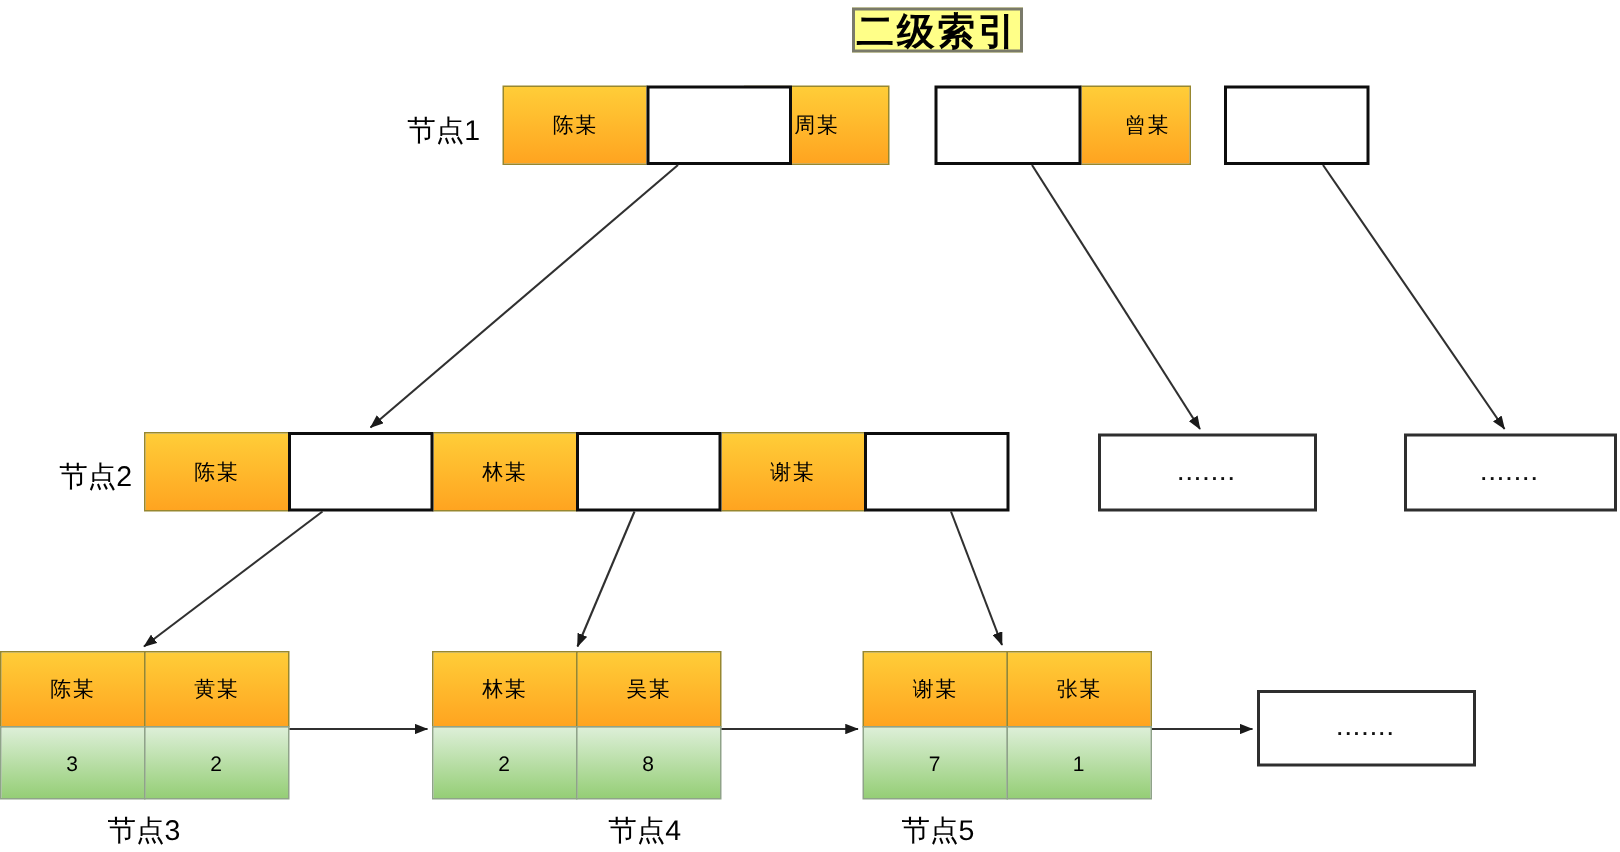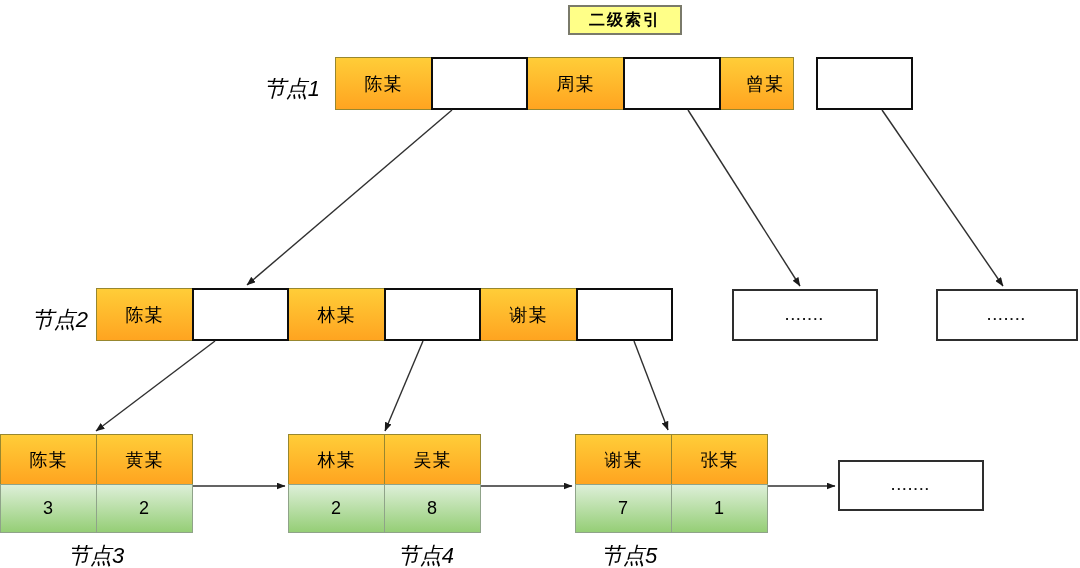--- a/index.html
+++ b/index.html
@@ -3,46 +3,46 @@
 <meta charset="utf-8">
 <style>
   html,body{margin:0;padding:0;background:#ffffff;}
   .stage{
     position:relative;width:1080px;height:568px;background:#fff;overflow:hidden;
     font-family:"Liberation Sans","DejaVu Sans",sans-serif;color:#000;
   }
   .arrow-layer{position:absolute;inset:0;width:1080px;height:568px;z-index:6;pointer-events:none;}
   .cell{
     position:absolute;height:53px;display:flex;align-items:center;justify-content:center;
-    font-size:18px;letter-spacing:1px;box-sizing:border-box;z-index:2;
+    font-size:14px;letter-spacing:1px;box-sizing:border-box;z-index:2;
   }
   .cell.key{
     background:linear-gradient(180deg,var(--orange-top,#ffcd38) 0%,var(--orange-bottom,#ffa420) 100%);
     border:1px solid #97872f;
   }
   .cell.empty{background:#ffffff;border:2px solid #0d0d0d;z-index:3;}
   .cell.val{
     background:linear-gradient(180deg,var(--green-top,#ddefd8) 0%,var(--green-bottom,#95ce76) 100%);
     border:1px solid #8fa389;
   }
   .leaf-key{height:51px;}
   .leaf-val{height:49px;}
   .dots-box{
     position:absolute;background:#fff;border:2px solid #2e2e2e;box-sizing:border-box;
     display:flex;align-items:center;justify-content:center;z-index:2;
     font-size:13px;font-weight:bold;letter-spacing:2px;color:#111;
   }
   .node-label{
-    position:absolute;font-size:22px;z-index:2;white-space:nowrap;font-style:italic;
+    position:absolute;font-size:19px;z-index:2;white-space:nowrap;
   }
   .title-box{
     position:absolute;left:568px;top:5px;width:114px;height:30px;z-index:4;
     background:var(--title-bg,#ffff88);border:2px solid #7a7a6a;box-sizing:border-box;
     display:flex;align-items:center;justify-content:center;
-    font-size:16px;font-weight:bold;letter-spacing:2px;
+    font-size:25px;font-weight:bold;letter-spacing:2px;
   }
 </style>
 </head>
 <body>
 
 <div class="stage">
 
   <svg class="arrow-layer" viewBox="0 0 1080 568">
     <defs>
       <marker id="ah" markerWidth="9" markerHeight="7" refX="8.5" refY="3.5" orient="auto" markerUnits="userSpaceOnUse" viewBox="0 0 9 7">
@@ -58,21 +58,21 @@
     <line x1="193" y1="486" x2="285" y2="486" stroke="#303030" stroke-width="1.4" marker-end="url(#ah)"></line>
     <line x1="481" y1="486" x2="572" y2="486" stroke="#303030" stroke-width="1.4" marker-end="url(#ah)"></line>
     <line x1="768" y1="486" x2="835" y2="486" stroke="#303030" stroke-width="1.4" marker-end="url(#ah)"></line>
   </svg>
 
   <div class="title-box">二级索引</div>
 
   <div class="node-label" style="left:230px;top:74px;width:90px;text-align:right;">节点1</div>
   <div class="cell key" style="left:335px;top:57px;width:97px;">陈某</div>
   <div class="cell empty" style="left:431px;top:57px;width:97px;"></div>
-  <div class="cell key" style="left:527px;top:57px;width:97px;">周某</div>
+  <div class="cell key" style="left:496px;top:57px;width:97px;">周某</div>
   <div class="cell empty" style="left:623px;top:57px;width:98px;"></div>
   <div class="cell key" style="left:720px;top:57px;width:74px;padding-left:16px;">曾某</div>
   <div class="cell empty" style="left:816px;top:57px;width:97px;"></div>
 
   <div class="node-label" style="left:2px;top:305px;width:86px;text-align:right;">节点2</div>
   <div class="cell key" style="left:96px;top:288px;width:97px;">陈某</div>
   <div class="cell empty" style="left:192px;top:288px;width:97px;"></div>
   <div class="cell key" style="left:288px;top:288px;width:97px;">林某</div>
   <div class="cell empty" style="left:384px;top:288px;width:97px;"></div>
   <div class="cell key" style="left:480px;top:288px;width:97px;">谢某</div>

